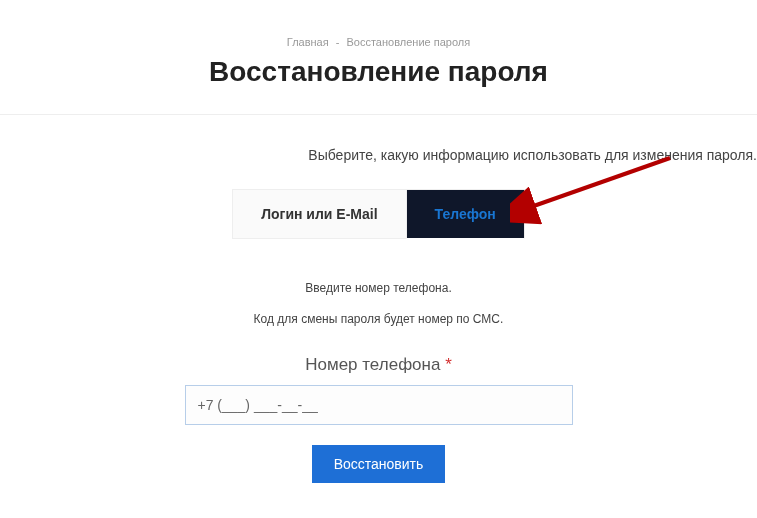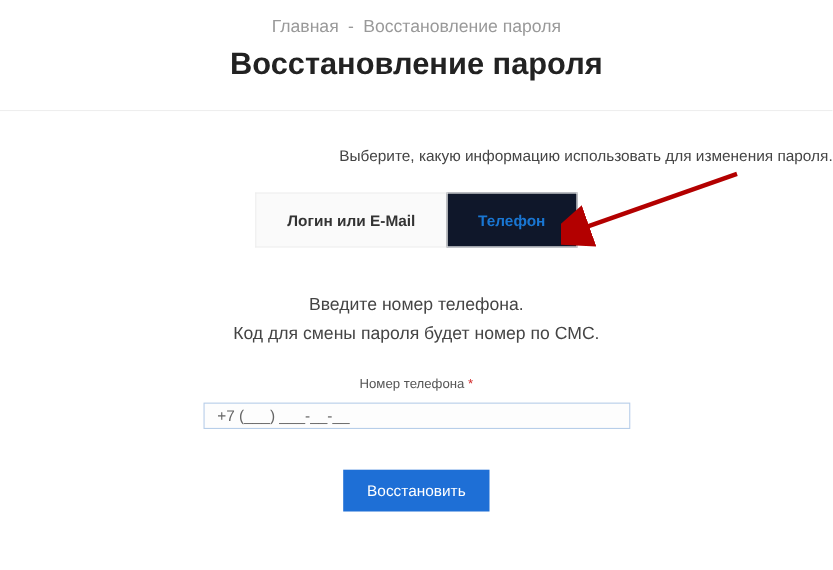--- a/index.html
+++ b/index.html
@@ -10,22 +10,23 @@
     body {
       font-family: -apple-system, BlinkMacSystemFont, "Segoe UI", Arial, sans-serif;
       background: #fff;
       width: 757px;
       height: 518px;
       position: relative;
     }
     .breadcrumb {
       text-align: center;
       padding-top: 16px;
-      font-size: 16px;
+      font-size: 11px;
       color: #999;
+      margin-top: 20px;
     }
     .breadcrumb a {
       color: #999;
       text-decoration: none;
     }
     .breadcrumb .sep {
       margin: 0 4px;
     }
     .page-title {
       text-align: center;
@@ -67,46 +68,47 @@
       color: #1976d2;
       background: #0f172a;
       border-bottom: 1px solid #fff;
       box-shadow: 0 2px 0 -1px #fff;
     }
     .form-area {
       margin-top: 40px;
       text-align: center;
     }
     .form-text {
-      font-size: 16px;
+      font-size: 12px;
       color: #444;
       line-height: 1.6;
+      margin-top: 12px;
     }
     .field-label {
-      font-size: 12px;
+      font-size: 17px;
       color: #555;
       margin-top: 26px;
     }
     .required {
       color: #d32f2f;
     }
     .phone-input {
       display: block;
       margin: 10px auto 0;
       width: 388px;
-      height: 24px;
+      height: 40px;
       padding: 0 12px;
       font-size: 14px;
       color: #666;
       border: 1px solid #b7cee9;
       background: #fdfdfd;
       outline: none;
     }
     .submit-btn {
-      margin-top: 37px;
+      margin-top: 20px;
       padding: 11px 22px;
       font-size: 14px;
       background: #1e6fd6;
       color: #fff;
       border: none;
       cursor: pointer;
     }
     .arrow-overlay {
       position: absolute;
       top: 150px;

